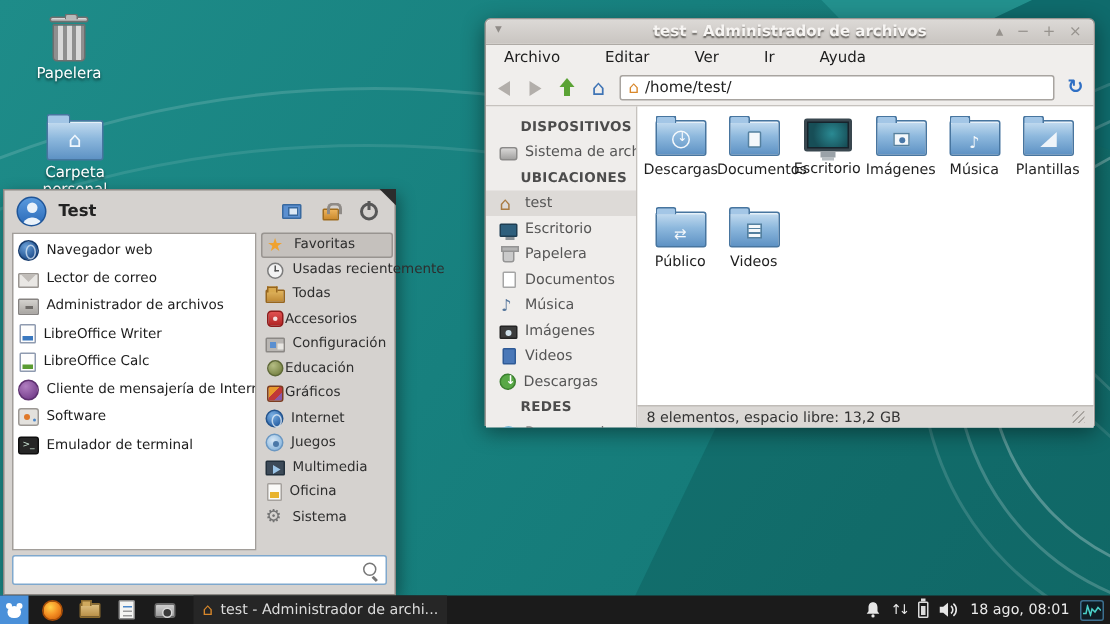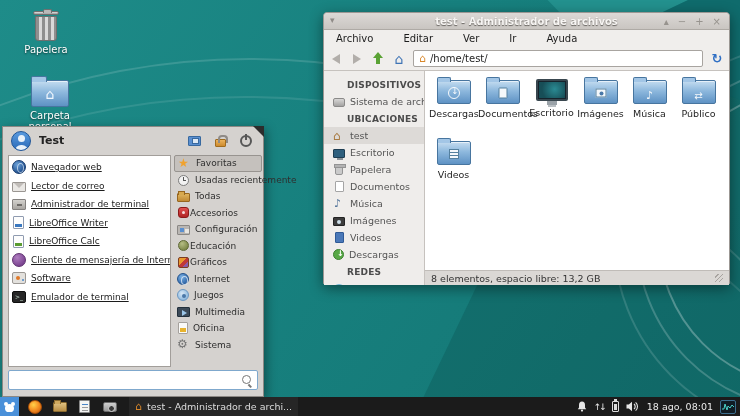--- a/index.html
+++ b/index.html
@@ -110,21 +110,21 @@
   .avatar::after { content:''; position:absolute; bottom:-3px; left:3px; width:13px; height:8px; border-radius:6px 6px 0 0; background:#eaf2fa; }
   .m-user { font-size:11px; font-weight:bold; color:#222; flex:1; }
   .hb { position:relative; width:18px; height:16px; display:flex; align-items:center; justify-content:center; }
   .hb-win { width:13px; height:10px; background:#5a8fd0; border:1px solid #38699f; border-radius:1px; position:relative; }
   .hb-win::after { content:''; position:absolute; right:1px; bottom:1px; width:5px; height:4px; background:#dce8f4; border:1px solid #38699f; }
   .hb-lock { position:relative; width:11px; height:8px; background:linear-gradient(#ecb35c,#cd8b2e); border:1px solid #a06c1e; border-radius:1px; margin-top:5px; }
   .hb-lock::before { content:''; position:absolute; top:-5px; left:2px; width:6px; height:6px; border:2px solid #8f8b87; border-bottom:none; border-radius:4px 4px 0 0; }
   .hb-power { width:12px; height:12px; border:2px solid #575757; border-radius:50%; position:relative; }
   .hb-power::before { content:''; position:absolute; top:-3px; left:3px; width:2px; height:6px; background:#575757; }
   .applist { position:absolute; left:5px; top:28px; width:163px; height:212px; background:#fff; border:1px solid #a29e9a; overflow:hidden; padding-top:2px; }
-  .app { display:flex; align-items:center; height:18.5px; padding-left:3px; font-size:9px; color:#1c1c1c; white-space:nowrap;text-decoration:underline; }
+  .app { display:flex; align-items:center; height:18.5px; padding-left:3px; font-size:9px; color:#1c1c1c; white-space:nowrap; }
   .ai { width:14px; height:14px; margin-right:5px; flex:none; position:relative; }
   .ai-web { border-radius:50%; background:radial-gradient(circle at 35% 30%, #6aa0d8, #1f4e8c 75%); border:1px solid #173c6e; }
   .ai-web::after { content:''; position:absolute; top:2px; left:4px; width:5px; height:8px; border:1px solid rgba(230,240,250,.7); border-radius:50%; }
   .ai-mail { height:10px; margin-top:2px; background:#e9e7e4; border:1px solid #9a9692; border-radius:1px; }
   .ai-mail::after { content:''; position:absolute; top:0; left:1px; width:0; height:0; border-left:5px solid transparent; border-right:5px solid transparent; border-top:5px solid #c0bcb8; }
   .ai-files { height:11px; margin-top:1px; background:linear-gradient(#d4d2ce,#a9a6a2); border:1px solid #858280; border-radius:1px; }
   .ai-files::after { content:''; position:absolute; top:4px; left:4px; width:5px; height:2px; background:#6e6b68; }
   .ai-page { width:11px; height:13px; margin-left:1px; background:#fdfdfd; border:1px solid #8f9bb0; border-radius:1px; }
   .ai-writer::after { content:''; position:absolute; bottom:1px; left:1px; width:7px; height:3px; background:#3a78c0; }
   .ai-calc::after { content:''; position:absolute; bottom:1px; left:1px; width:7px; height:3px; background:#5a9c32; }
@@ -339,20 +339,26 @@
               <div class="flabel">Imágenes</div>
             </div>
           <div class="fitem">
               <div class="folder">
                 <span class="em em-music"></span>
               </div>
               <div class="flabel">Música</div>
             </div>
           <div class="fitem">
               <div class="folder">
+                <span class="em em-tmpl"></span>
+              </div>
+              <div class="flabel">Plantillas</div>
+            </div>
+          <div class="fitem">
+              <div class="folder">
                 <span class="em em-pub"></span>
               </div>
               <div class="flabel">Público</div>
             </div>
           <div class="fitem">
               <div class="folder">
                 <span class="em em-video"></span>
               </div>
               <div class="flabel">Videos</div>
             </div>
@@ -384,21 +390,21 @@
       <div class="app">
           <span class="ai ai-web"></span>
           <span>Navegador web</span>
         </div>
       <div class="app">
           <span class="ai ai-mail"></span>
           <span>Lector de correo</span>
         </div>
       <div class="app">
           <span class="ai ai-files"></span>
-          <span>Administrador de terminal</span>
+          <span>Administrador de archivos</span>
         </div>
       <div class="app">
           <span class="ai ai-page ai-writer"></span>
           <span>LibreOffice Writer</span>
         </div>
       <div class="app">
           <span class="ai ai-page ai-calc"></span>
           <span>LibreOffice Calc</span>
         </div>
       <div class="app">

